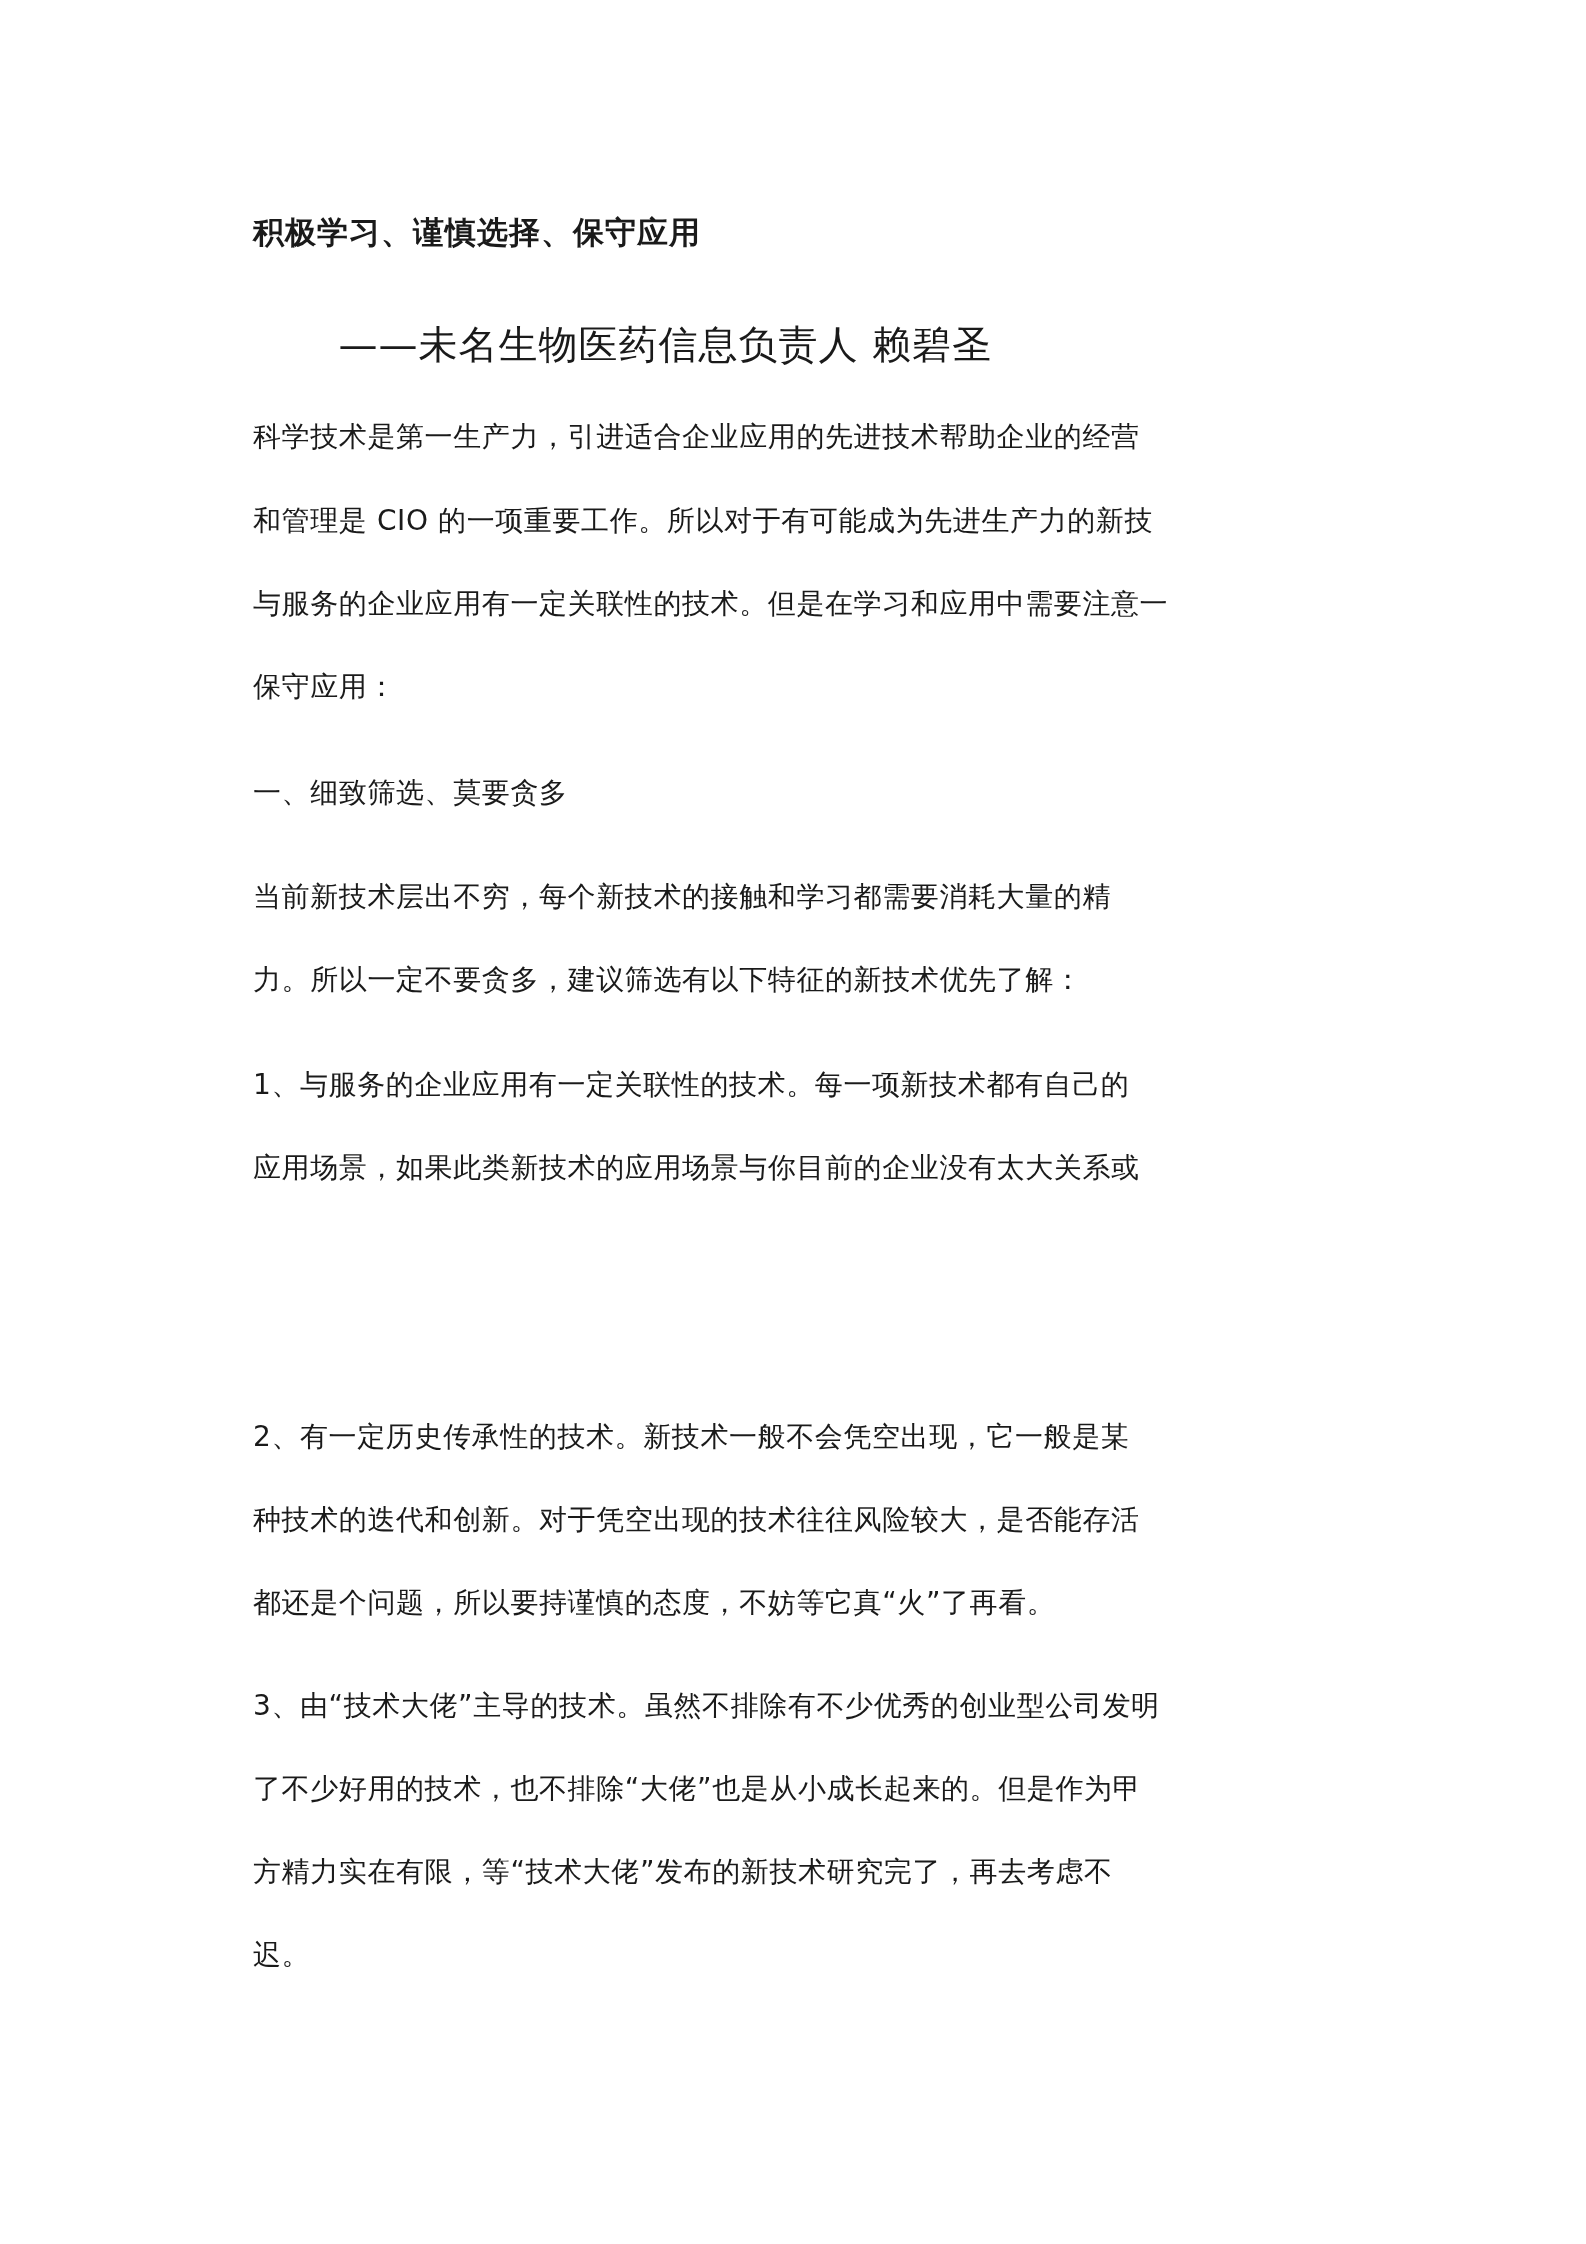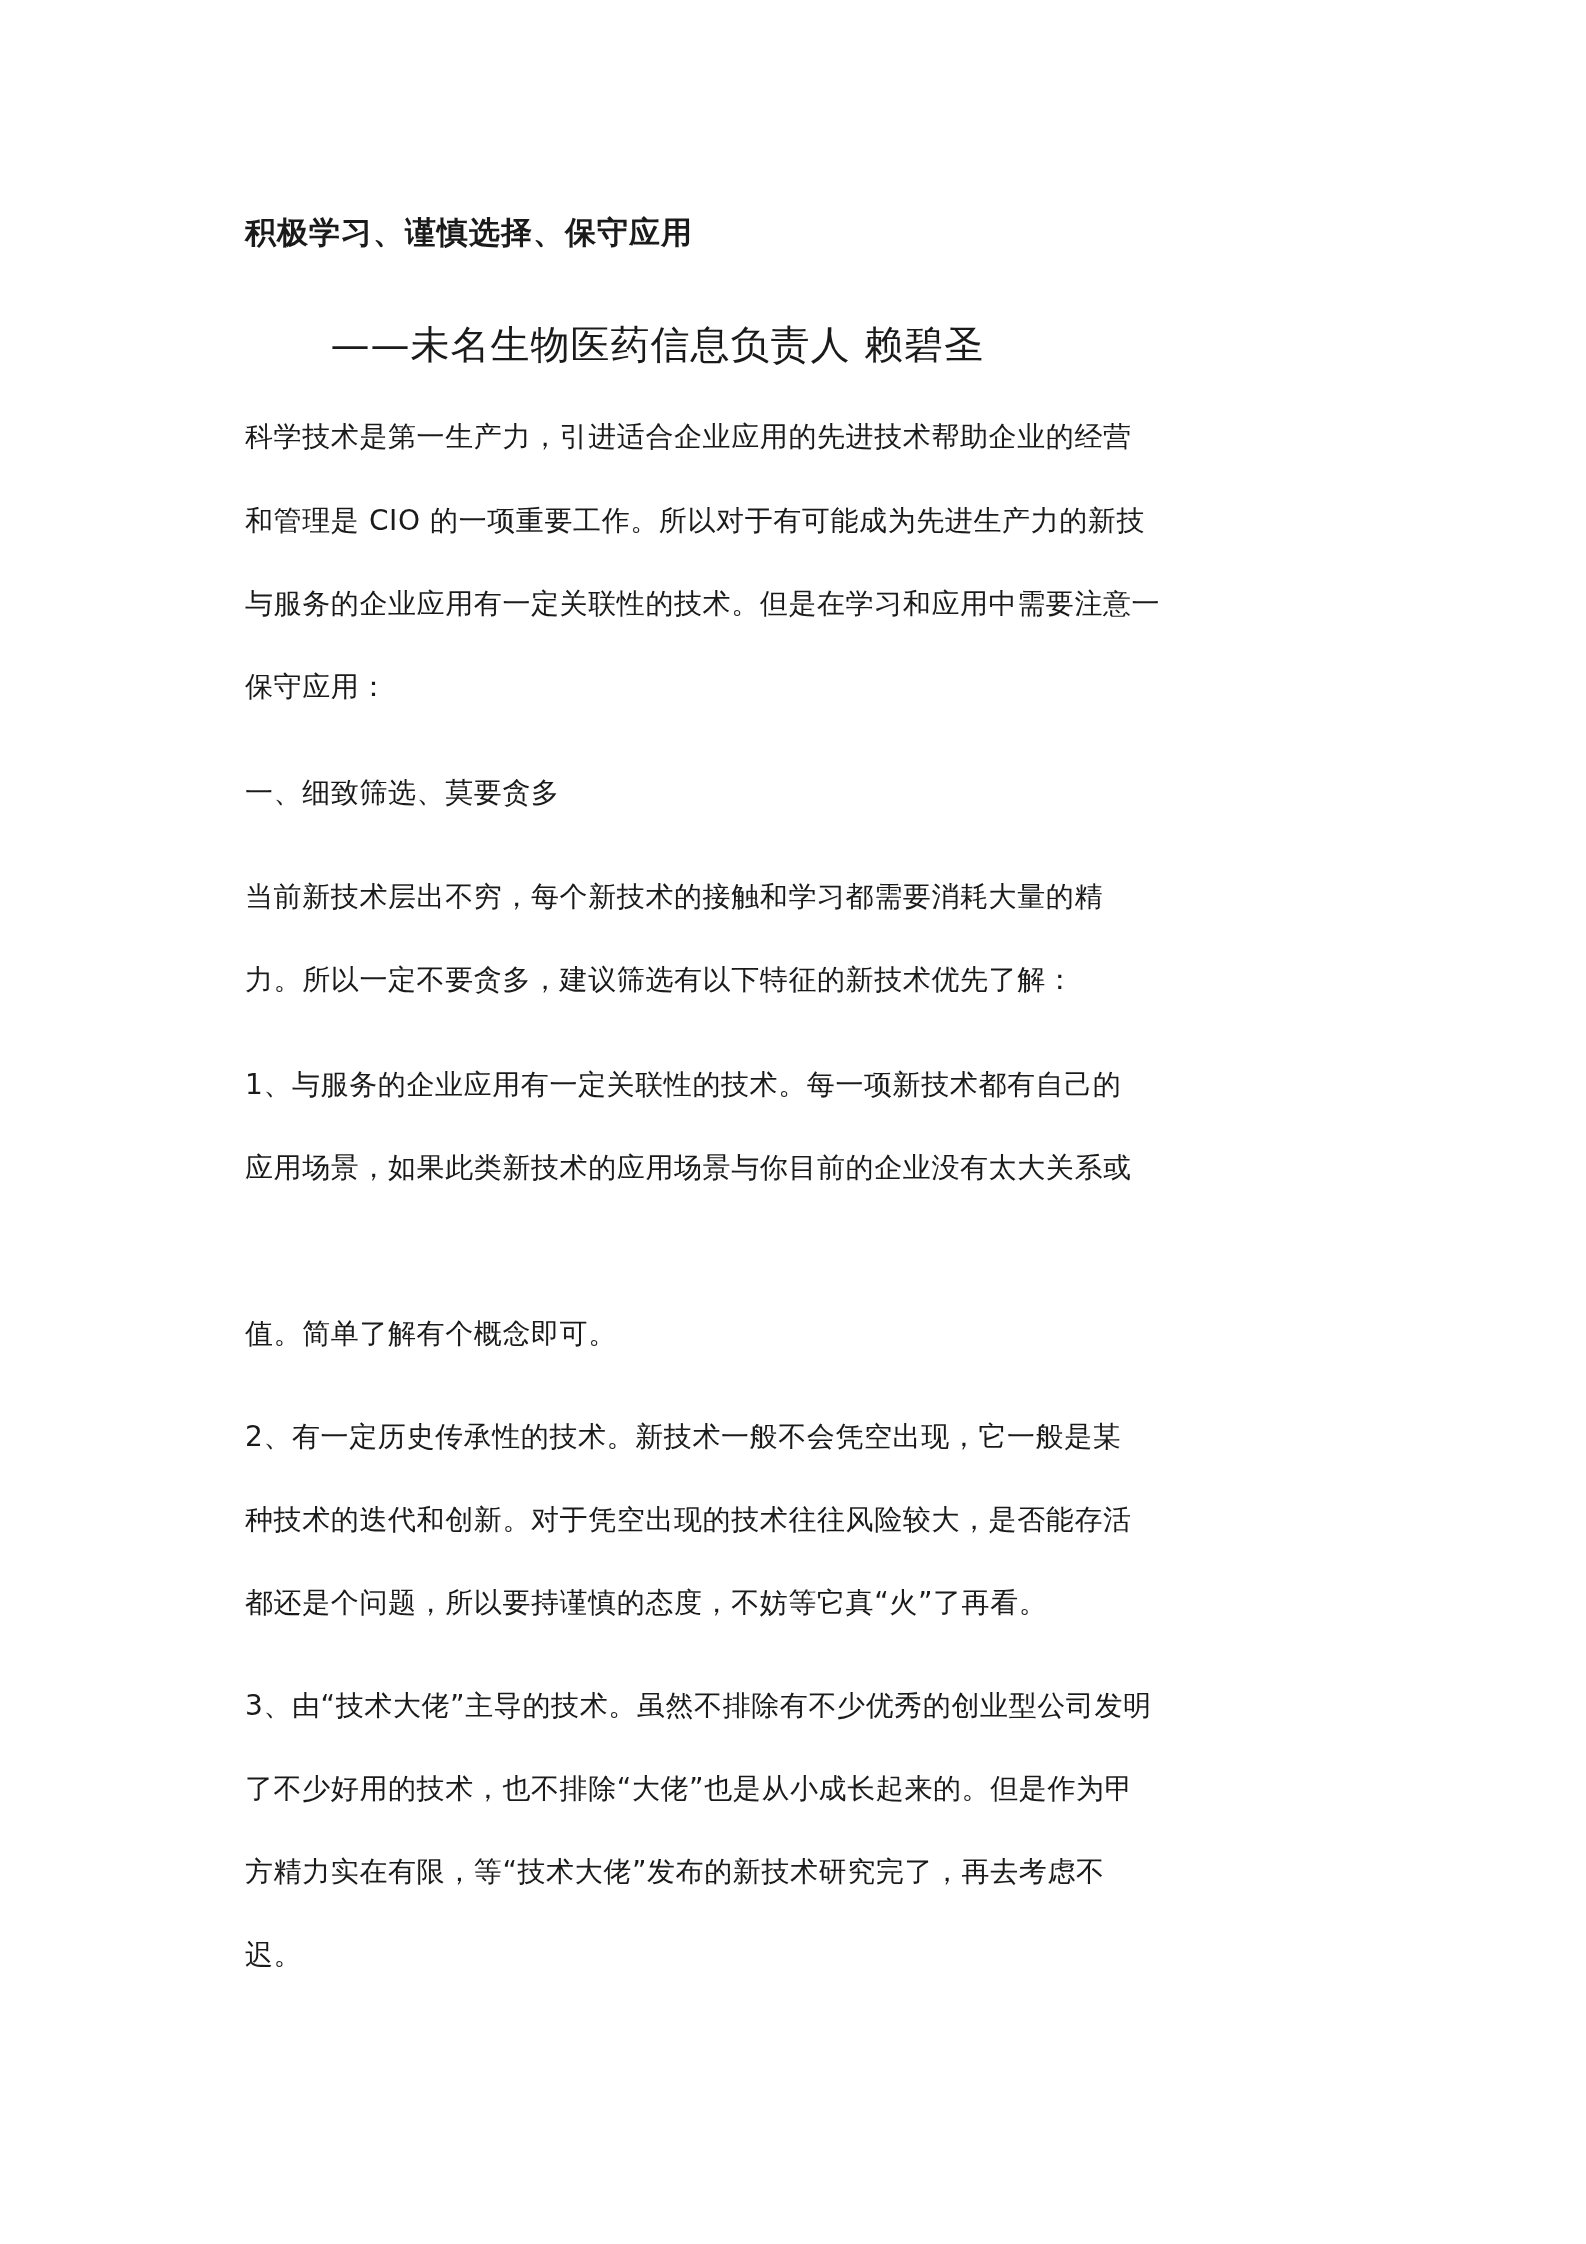--- a/index.html
+++ b/index.html
@@ -1,18 +1,18 @@
 <!DOCTYPE html>
 <html><head>
 <meta charset="utf-8">
 <style>
   html, body { margin: 0; padding: 0; background: #ffffff; }
   body { width: 1586px; height: 2244px; position: relative; overflow: hidden;
          font-family: "DejaVu Sans", "Liberation Sans", sans-serif; color: #1a1a1a; }
-  .page { position: absolute; left: 4px; top: 0; width: 1256px; height: 2244px; background: #fff; }
+  .page { position: absolute; left: 12px; top: 0; width: 1256px; height: 2244px; background: #fff; }
   .title { position: absolute; left: 241px; top: 212px; font-size: 31px; font-weight: bold; letter-spacing: 1px; white-space: nowrap; }
   .byline { position: absolute; right: 276px; top: 318px; font-size: 39px; white-space: nowrap; letter-spacing: 1px; }
   .line { position: absolute; left: 241px; font-size: 28px; white-space: nowrap; letter-spacing: 0.6px; }
 </style>
 </head>
 <body>
 
 <div class="page">
   <div class="title">积极学习、谨慎选择、保守应用</div>
   <div class="byline">——未名生物医药信息负责人  赖碧圣</div>
@@ -22,21 +22,20 @@
   <div class="line" style="top:585px">与服务的企业应用有一定关联性的技术。但是在学习和应用中需要注意一</div>
   <div class="line" style="top:668px">保守应用：</div>
 
   <div class="line" style="top:774px">一、细致筛选、莫要贪多</div>
 
   <div class="line" style="top:878px">当前新技术层出不穷，每个新技术的接触和学习都需要消耗大量的精</div>
   <div class="line" style="top:961px">力。所以一定不要贪多，建议筛选有以下特征的新技术优先了解：</div>
 
   <div class="line" style="top:1066px">1、与服务的企业应用有一定关联性的技术。每一项新技术都有自己的</div>
   <div class="line" style="top:1149px">应用场景，如果此类新技术的应用场景与你目前的企业没有太大关系或</div>
-  <div class="line" style="top:1315px">值。简单了解有个概念即可。</div>
 
   <div class="line" style="top:1418px">2、有一定历史传承性的技术。新技术一般不会凭空出现，它一般是某</div>
   <div class="line" style="top:1501px">种技术的迭代和创新。对于凭空出现的技术往往风险较大，是否能存活</div>
   <div class="line" style="top:1584px">都还是个问题，所以要持谨慎的态度，不妨等它真“火”了再看。</div>
 
   <div class="line" style="top:1687px">3、由“技术大佬”主导的技术。虽然不排除有不少优秀的创业型公司发明</div>
   <div class="line" style="top:1770px">了不少好用的技术，也不排除“大佬”也是从小成长起来的。但是作为甲</div>
   <div class="line" style="top:1853px">方精力实在有限，等“技术大佬”发布的新技术研究完了，再去考虑不</div>
   <div class="line" style="top:1936px">迟。</div>
 </div>

